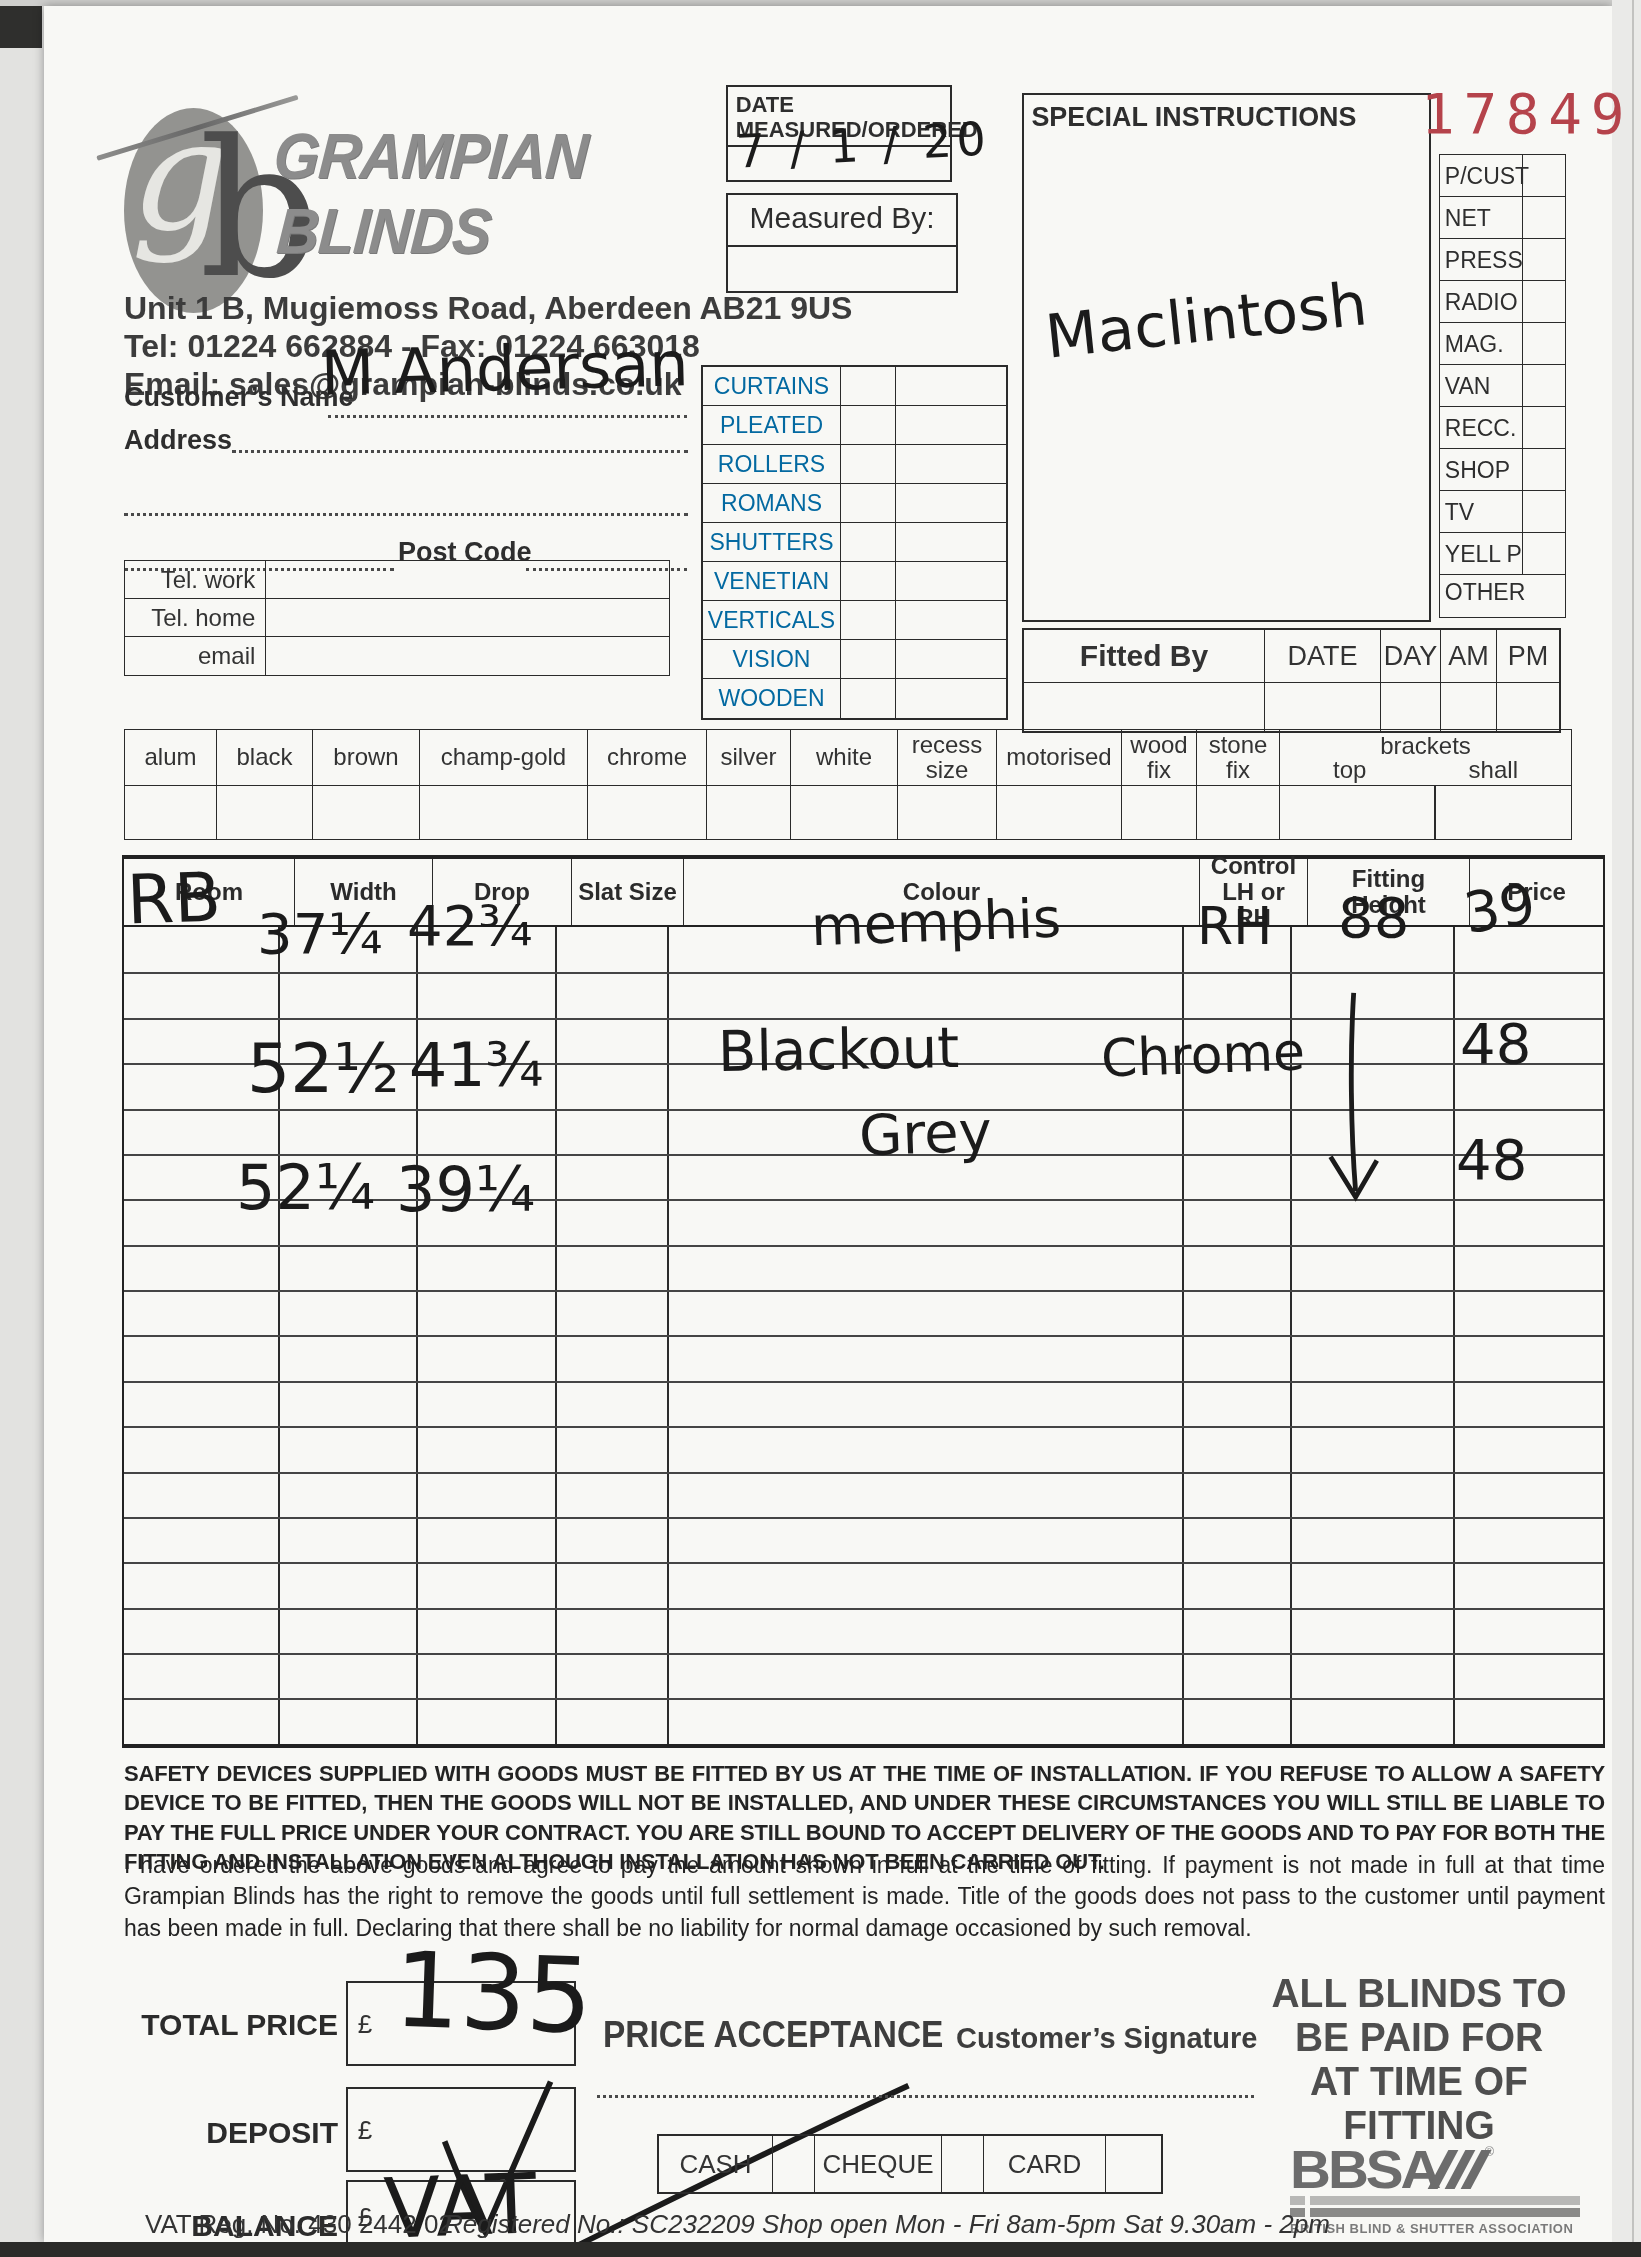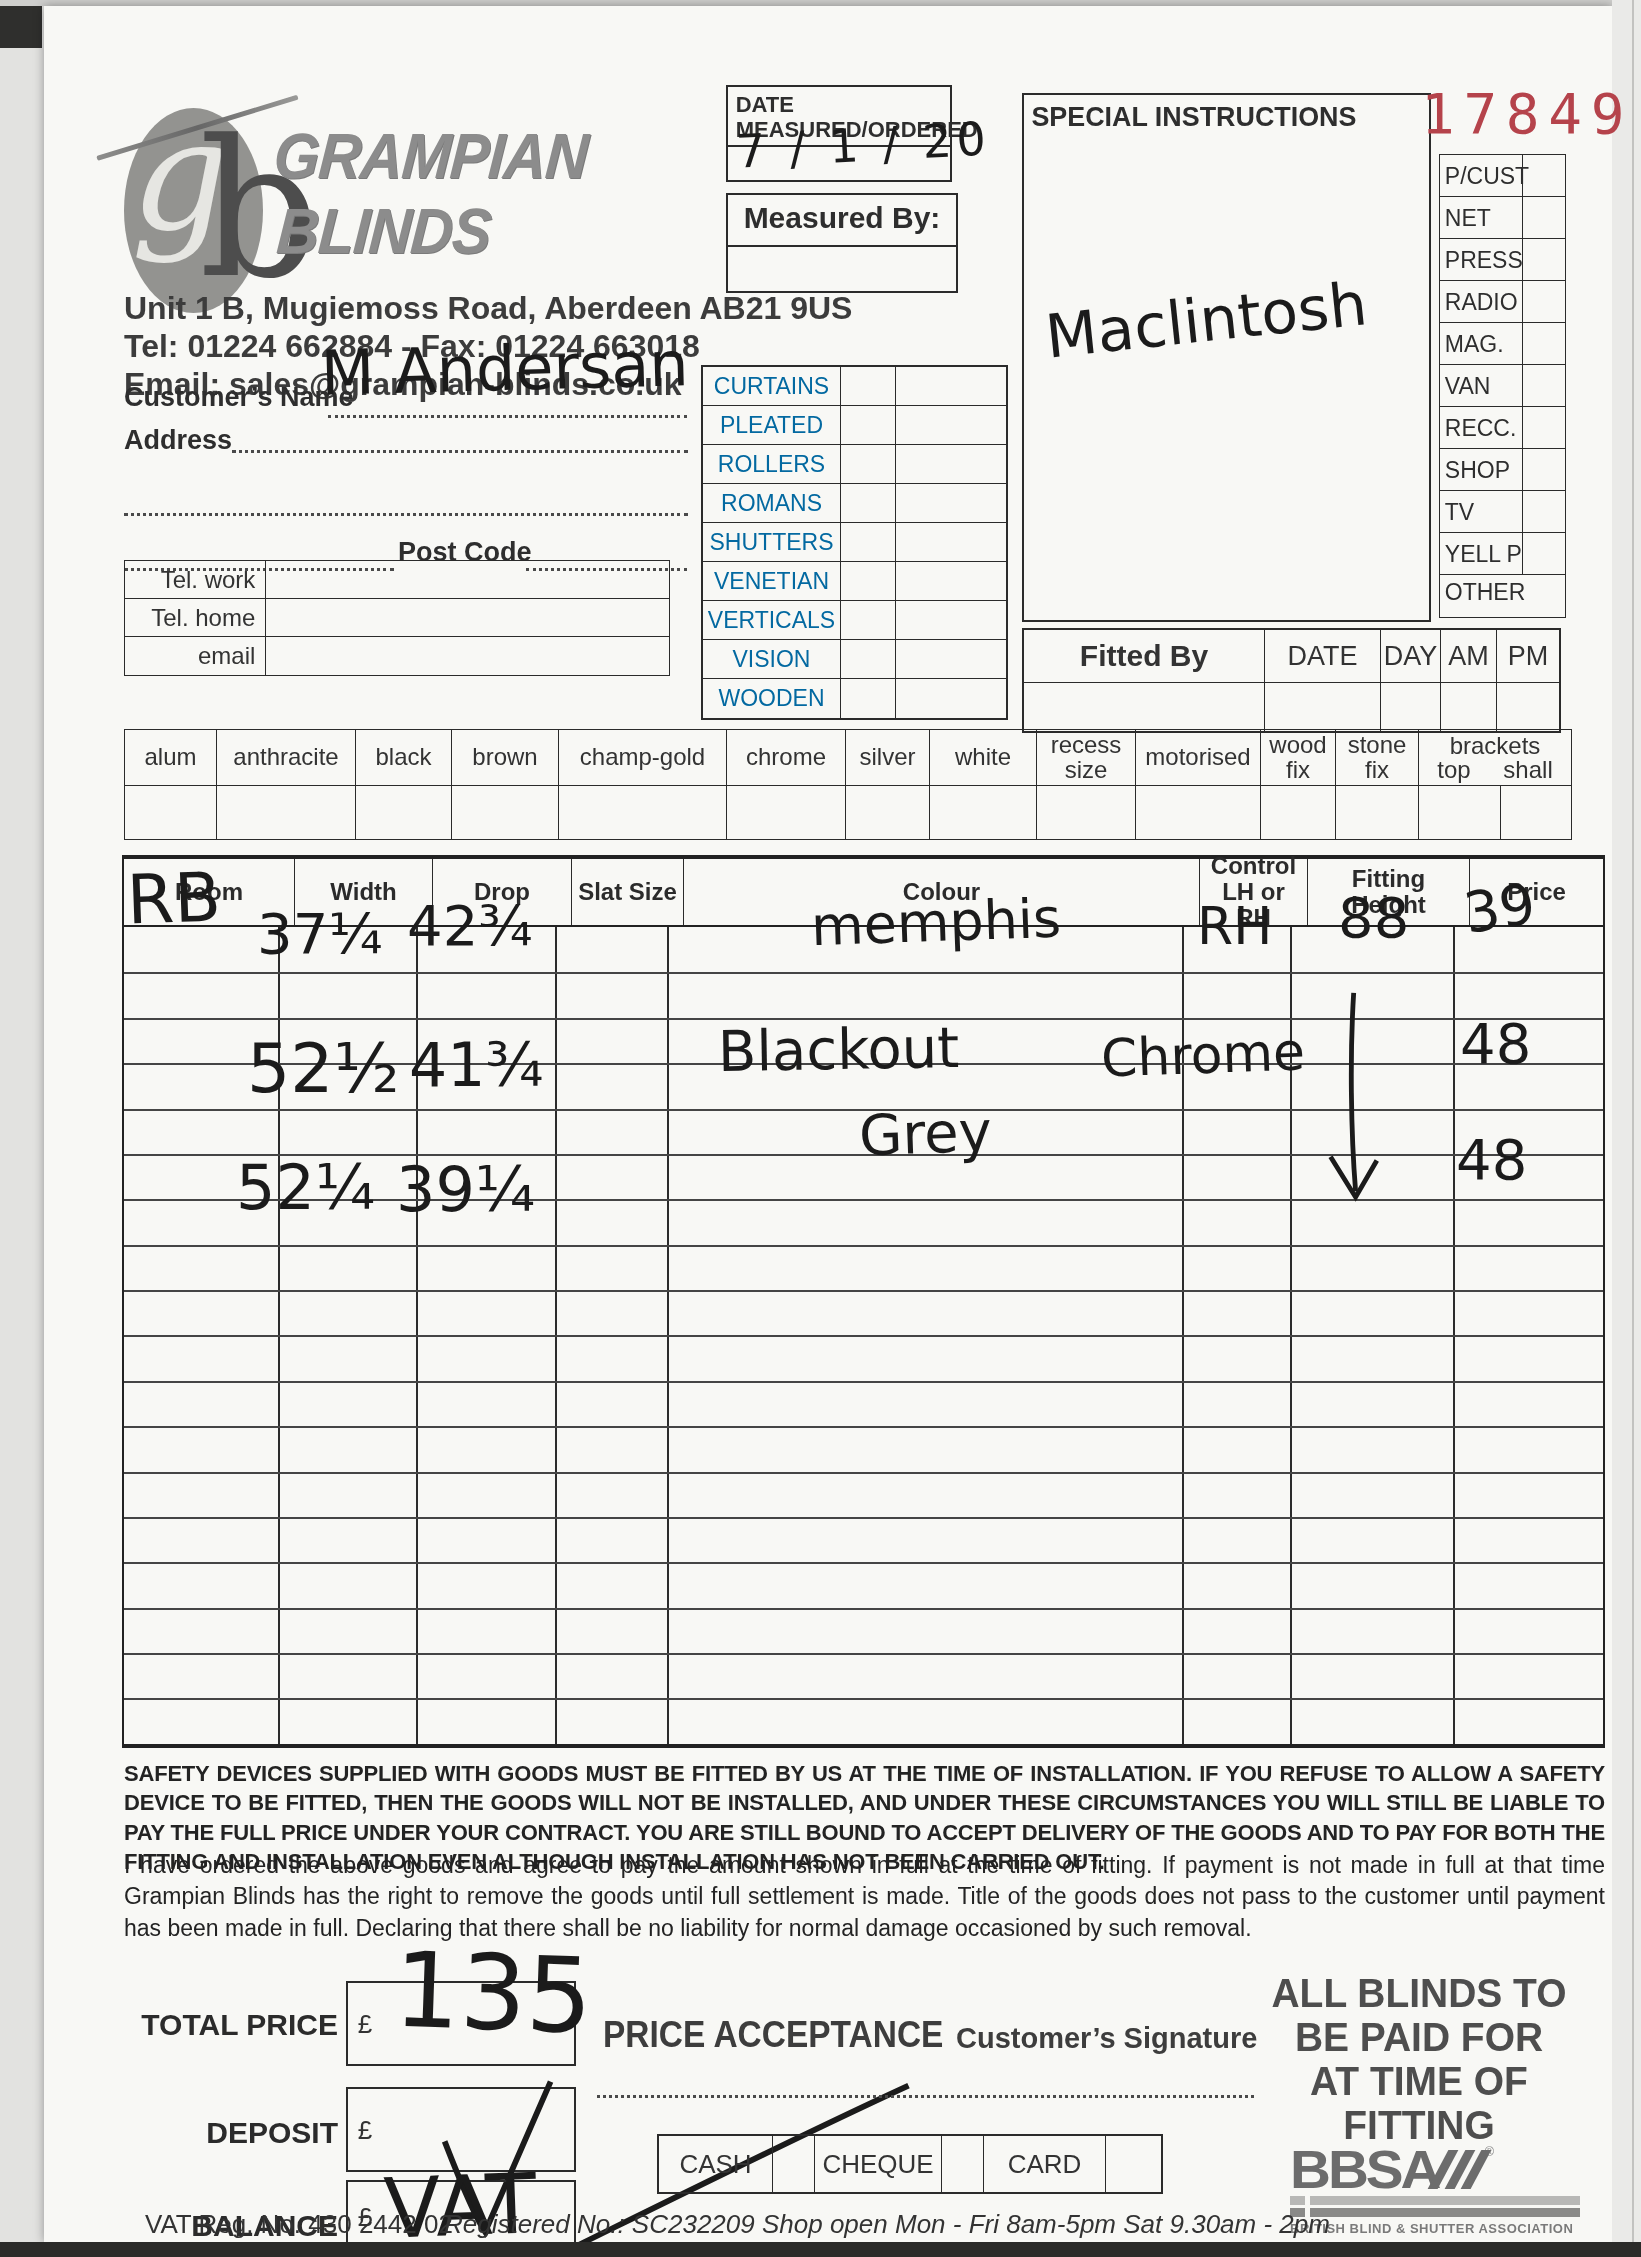--- a/index.html
+++ b/index.html
@@ -107,21 +107,21 @@
 <div class="box" style="left:726px;top:85px;width:226px;height:97px">
   <div style="font-weight:bold;font-size:22px;padding:4.8px 0 0 7.7px;line-height:1.15">
     <div>DATE</div>
     <div>MEASURED/ORDERED</div>
   </div>
   <div style="position:absolute;left:0;right:0;top:58px;height:1.9px;background:#2b2b2b"></div>
 </div>
 <div class="hand" style="left:736px;top:122px;font-size:46px;letter-spacing:4.8px;transform:rotate(-3deg)">7 / 1 / 20</div>
 
 <div class="box" style="left:726px;top:193px;width:232px;height:100px">
-  <div style="font-weight:bold;font-size:30px;text-align:center;padding-top:5.8px">Measured By:</div>
+  <div style="font-weight:normal;font-size:30px;text-align:center;padding-top:5.8px">Measured By:</div>
   <div style="position:absolute;left:0;right:0;top:50px;height:1.9px;background:#2b2b2b"></div>
 </div>
 
 <div class="box" style="left:1022px;top:93px;width:409px;height:529px">
   <div style="font-weight:bold;font-size:28px;padding:5.8px 0 0 7.7px;transform:scaleX(.96);transform-origin:left">SPECIAL INSTRUCTIONS</div>
 </div>
 <div class="hand" style="left:1045px;top:290px;font-size:60px;transform:rotate(-6deg)">Maclintosh</div>
 
 <div class="serial">17849</div>
 
@@ -255,24 +255,20 @@
   <div class="prow">
       <div class="pc1">WOODEN</div>
       <div class="pc2"></div>
       <div class="pc3"></div>
     </div>
 </div>
 
 <div class="ostrip">
   <div class="ocol" style="width:92px">
       <div class="olab">alum</div>
-      <div class="oval"></div>
-    </div>
-  <div class="ocol" style="width:139px">
-      <div class="olab">anthracite</div>
       <div class="oval"></div>
     </div>
   <div class="ocol" style="width:96px">
       <div class="olab">black</div>
       <div class="oval"></div>
     </div>
   <div class="ocol" style="width:107px">
       <div class="olab">brown</div>
       <div class="oval"></div>
     </div>

